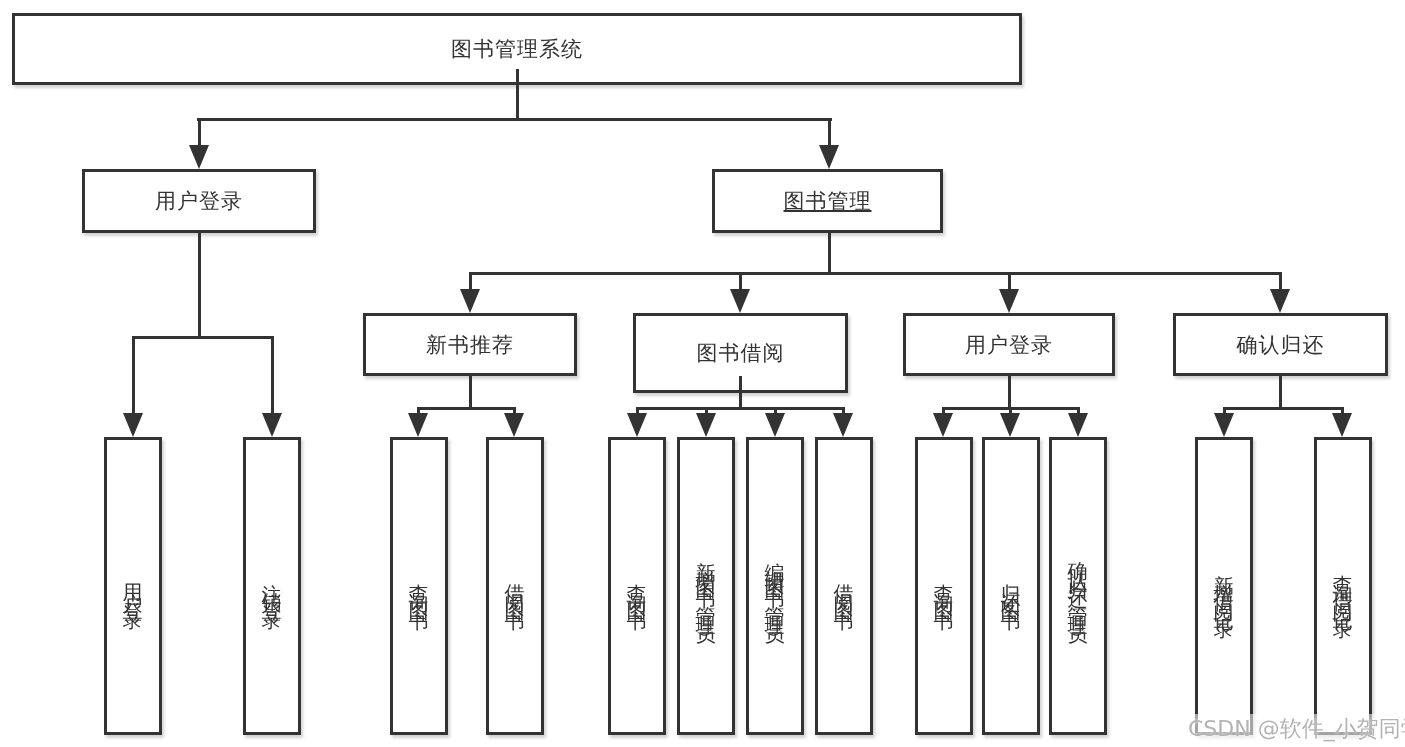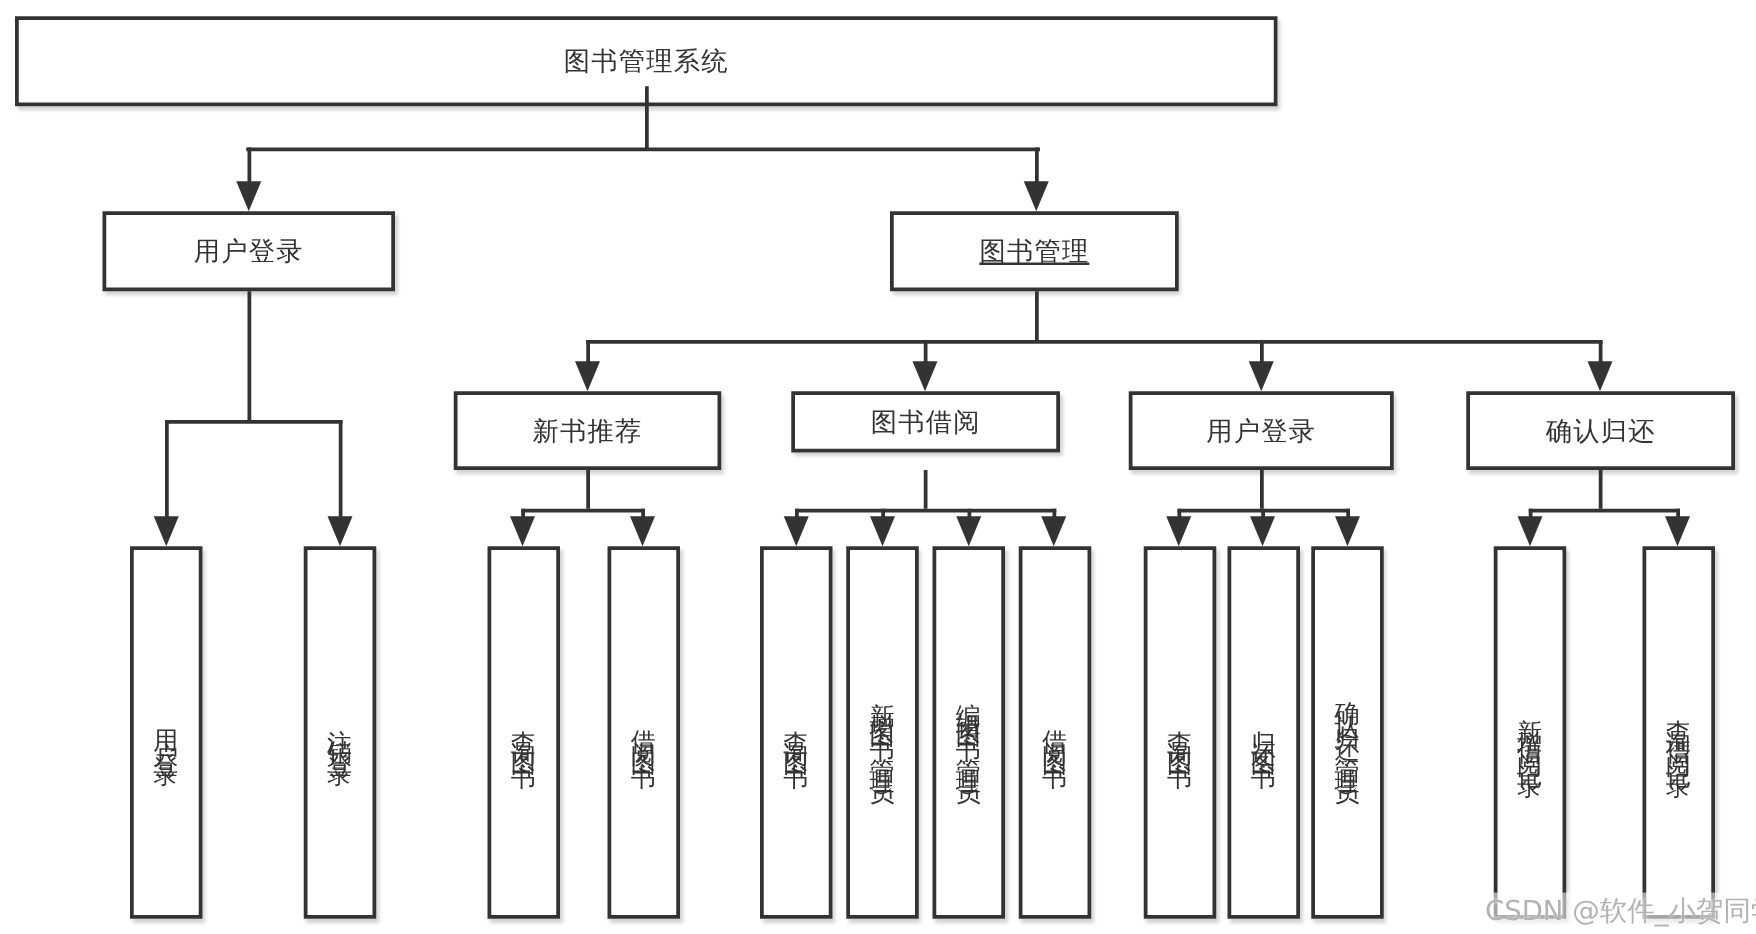--- a/index.html
+++ b/index.html
@@ -104,21 +104,21 @@
   <div class="line" style="left:739px;  top:272px; width:3px; height:19px;"></div>
   <div class="arrow" style="left:730px;  top:289px;"></div>
   <div class="line" style="left:1008px; top:272px; width:3px; height:19px;"></div>
   <div class="arrow" style="left:999px;  top:289px;"></div>
   <div class="line" style="left:1279px; top:272px; width:3px; height:19px;"></div>
   <div class="arrow" style="left:1270px; top:289px;"></div>
 
   <div class="node h" style="left:363px; top:313px; width:214px; height:63px;">
     <span>新书推荐</span>
   </div>
-  <div class="node h" style="left:633px; top:313px; width:215px; height:49px;">
+  <div class="node h" style="left:633px; top:313px; width:215px; height:80px;">
     <span>图书借阅</span>
   </div>
   <div class="node h" style="left:903px; top:313px; width:212px; height:63px;">
     <span>用户登录</span>
   </div>
   <div class="node h" style="left:1173px; top:313px; width:215px; height:63px;">
     <span>确认归还</span>
   </div>
 
   <div class="line" style="left:469px; top:376px; width:3px; height:31px;"></div>

